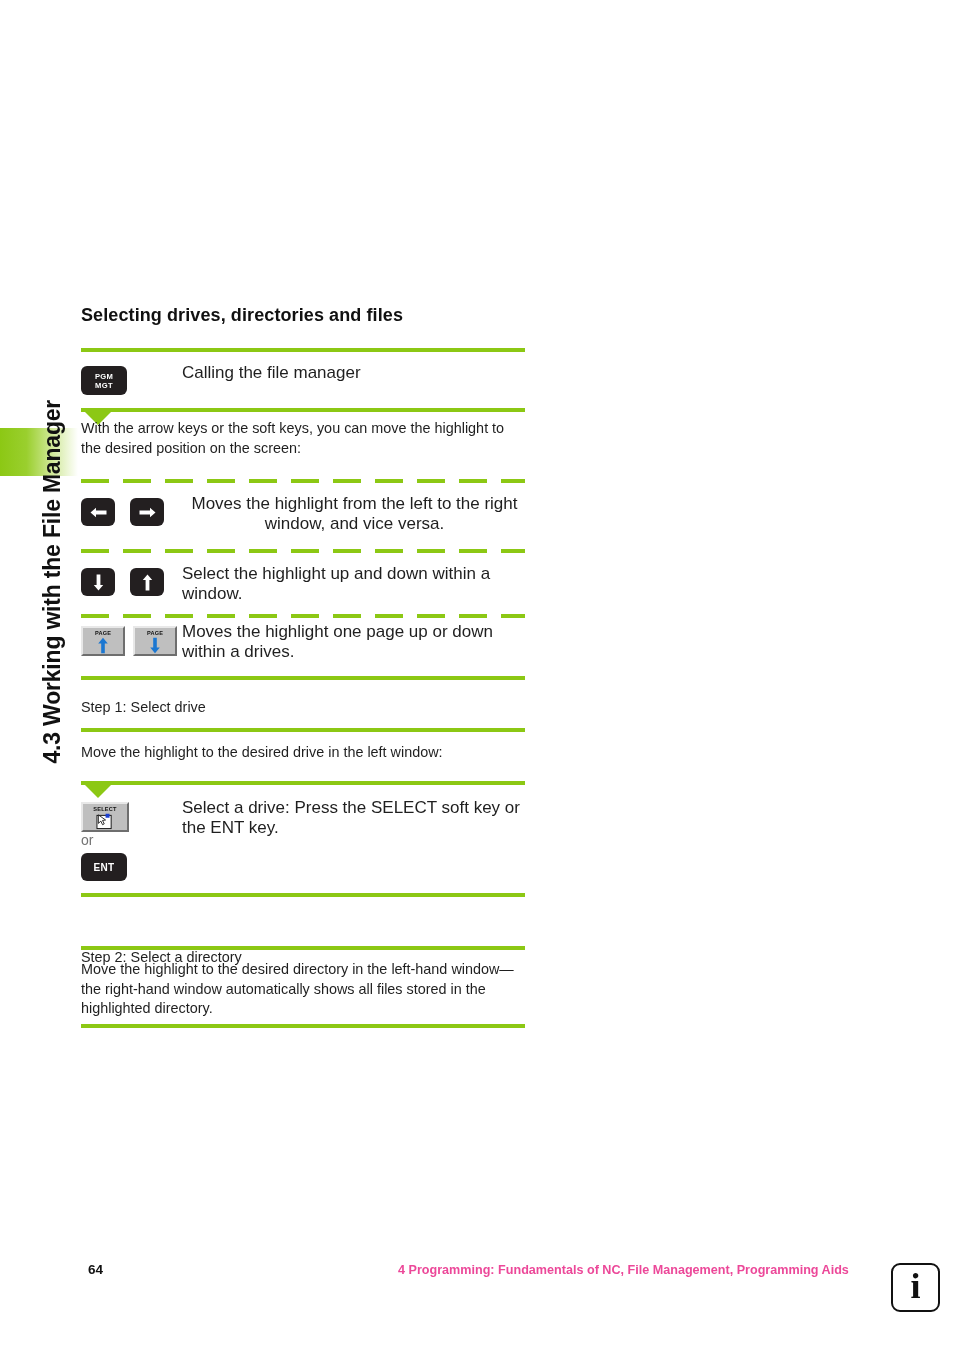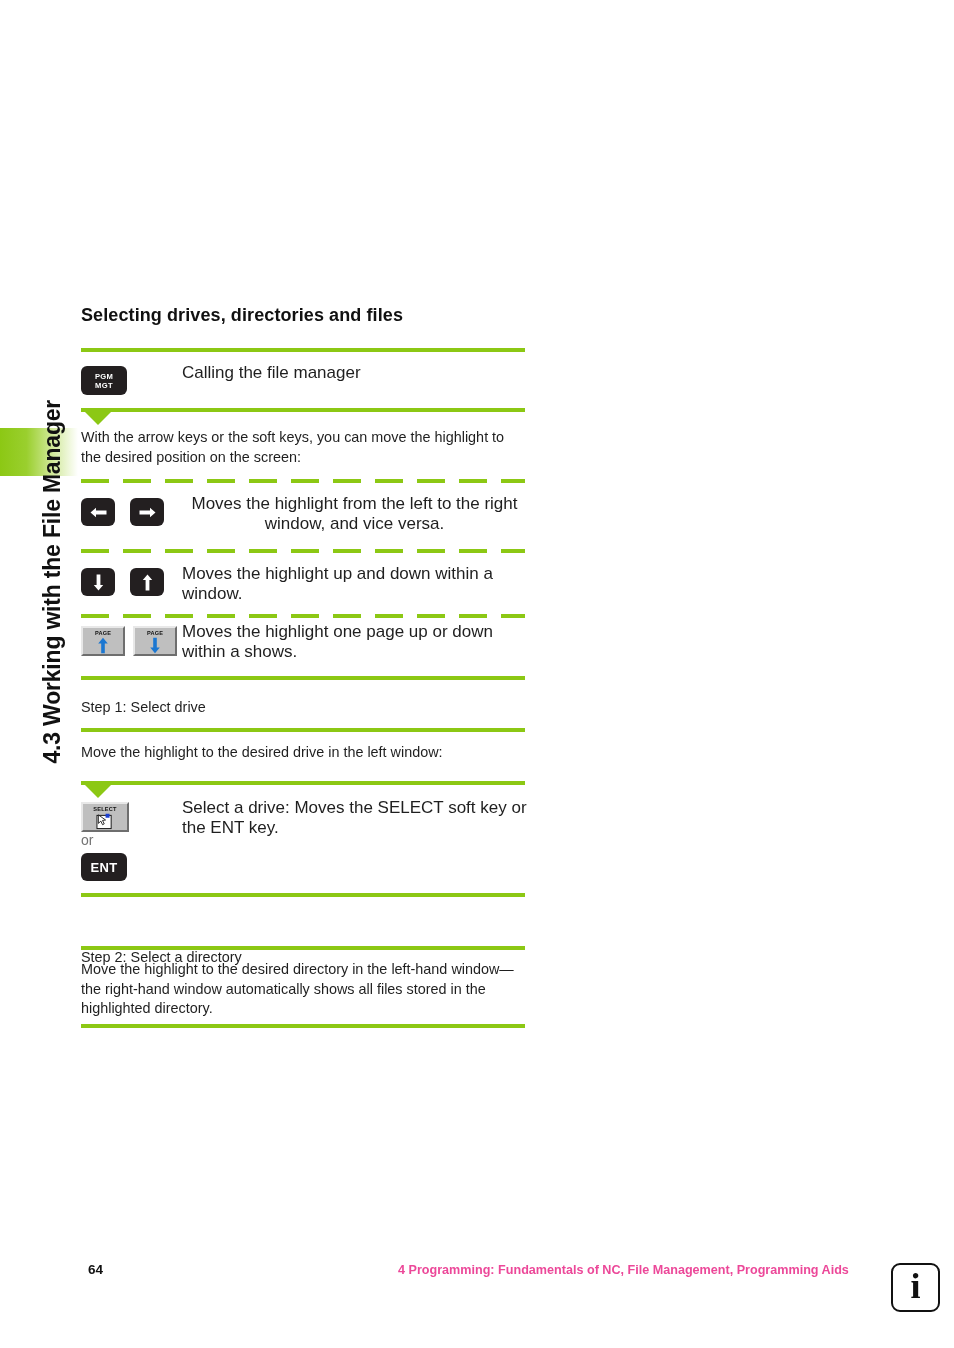--- a/index.html
+++ b/index.html
@@ -123,21 +123,21 @@
     color: #ffffff;
     display: flex;
     align-items: center;
     justify-content: center;
     flex-direction: column;
     font-size: 7.6px;
     font-weight: bold;
     letter-spacing: 0.3px;
     line-height: 9px;
   }
-  .hardkey.wide { width: 44px; height: 28px; font-size: 13px; }
+  .hardkey.wide { width: 44px; height: 28px; font-size: 10px; }
   .hardkey svg { display: block; }
 
   
   .softkey {
     position: absolute;
     width: 44px;
     height: 30px;
     background: #bfbfbf;
     border-top: 2px solid #e8e8e8;
     border-left: 2px solid #e8e8e8;
@@ -222,21 +222,21 @@
 
   <div class="hardkey" style="left:0px; top:366px; width:46px; height:29px;">
     <span>PGM</span>
     <span>MGT</span>
   </div>
   <div class="keyrow-desc" style="top:363px;">Calling the file manager</div>
 
   <div class="rule" style="top:408px;"></div>
   <div class="tri" style="top:412px;"></div>
 
-  <div class="para" style="top:428px;">With the arrow keys or the soft keys, you can move the highlight to the desired position on the screen:</div>
+  <div class="para" style="top:419px;">With the arrow keys or the soft keys, you can move the highlight to the desired position on the screen:</div>
 
   <div class="rule dashed" style="top:479px;"></div>
 
   <div class="hardkey" style="left:0px; top:498px; width:34px; height:28px;">
     <svg width="17" height="11" viewBox="0 0 17 11" aria-hidden="true">
       <path d="M0.5 5.5 L6 0.8 L6 3.6 L16.5 3.6 L16.5 7.4 L6 7.4 L6 10.2 Z" fill="#ffffff"></path>
     </svg>
   </div>
   <div class="hardkey" style="left:49px; top:498px; width:34px; height:28px;">
     <svg width="17" height="11" viewBox="0 0 17 11" aria-hidden="true">
@@ -250,58 +250,58 @@
   <div class="hardkey" style="left:0px; top:568px; width:34px; height:28px;">
     <svg width="11" height="17" viewBox="0 0 11 17" aria-hidden="true">
       <path d="M5.5 16.5 L0.8 11 L3.6 11 L3.6 0.5 L7.4 0.5 L7.4 11 L10.2 11 Z" fill="#ffffff"></path>
     </svg>
   </div>
   <div class="hardkey" style="left:49px; top:568px; width:34px; height:28px;">
     <svg width="11" height="17" viewBox="0 0 11 17" aria-hidden="true">
       <path d="M5.5 0.5 L0.8 6 L3.6 6 L3.6 16.5 L7.4 16.5 L7.4 6 L10.2 6 Z" fill="#ffffff"></path>
     </svg>
   </div>
-  <div class="keyrow-desc" style="top:564px;">Moves the highlight up and down within a window.</div>
+  <div class="keyrow-desc" style="top:564px;">Select the highlight up and down within a window.</div>
 
   <div class="rule dashed" style="top:614px;"></div>
 
   <div class="softkey" style="left:0px; top:626px;">
     <div class="sk-label">PAGE</div>
     <svg width="12" height="17" viewBox="0 0 12 17" aria-hidden="true">
       <path d="M6 0.8 L1.2 6.4 L4.2 6.4 L4.2 16.2 L7.8 16.2 L7.8 6.4 L10.8 6.4 Z" fill="#1B77D1"></path>
     </svg>
   </div>
   <div class="softkey" style="left:52px; top:626px;">
     <div class="sk-label">PAGE</div>
     <svg width="12" height="17" viewBox="0 0 12 17" aria-hidden="true">
       <path d="M6 16.2 L1.2 10.6 L4.2 10.6 L4.2 0.8 L7.8 0.8 L7.8 10.6 L10.8 10.6 Z" fill="#1B77D1"></path>
     </svg>
   </div>
-  <div class="keyrow-desc" style="top:622px;">Moves the highlight one page up or down within a shows.</div>
+  <div class="keyrow-desc" style="top:622px;">Moves the highlight one page up or down within a drives.</div>
 
   <div class="rule" style="top:676px;"></div>
 
   <div class="para" style="top:698px;">Step 1: Select drive</div>
 
   <div class="rule" style="top:728px;"></div>
 
   <div class="para" style="top:743px;">Move the highlight to the desired drive in the left window:</div>
 
   <div class="rule" style="top:781px;"></div>
   <div class="tri" style="top:785px;"></div>
 
   <div class="softkey" style="left:0px; top:802px; width:48px; height:30px;">
     <div class="sk-label">SELECT</div>
     <svg width="26" height="18" viewBox="0 0 26 18" aria-hidden="true">
       <rect x="4.5" y="2.5" width="15" height="14" fill="#ffffff" stroke="#111111" stroke-width="1"></rect>
       <path d="M6 2 L6 11 L8.6 8.6 L10.4 12.4 L12.2 11.5 L10.4 7.9 L13.6 7.4 Z" fill="#ffffff" stroke="#111111" stroke-width="0.9" stroke-linejoin="round"></path>
       <rect x="13.6" y="0.8" width="4.2" height="4.2" fill="#1B3FD1"></rect>
     </svg>
   </div>
-  <div class="keyrow-desc" style="top:798px;">Select a drive: Moves the SELECT soft key or the ENT key.</div>
+  <div class="keyrow-desc" style="top:798px;">Select a drive: Press the SELECT soft key or the ENT key.</div>
 
   <div class="or-label" style="left:0px; top:832px;">or</div>
 
   <div class="hardkey wide" style="left:0px; top:853px; width:46px; height:28px;">
     <span>ENT</span>
   </div>
 
   <div class="rule" style="top:893px;"></div>
 
   <div class="para" style="top:948px;">Step 2: Select a directory</div>

